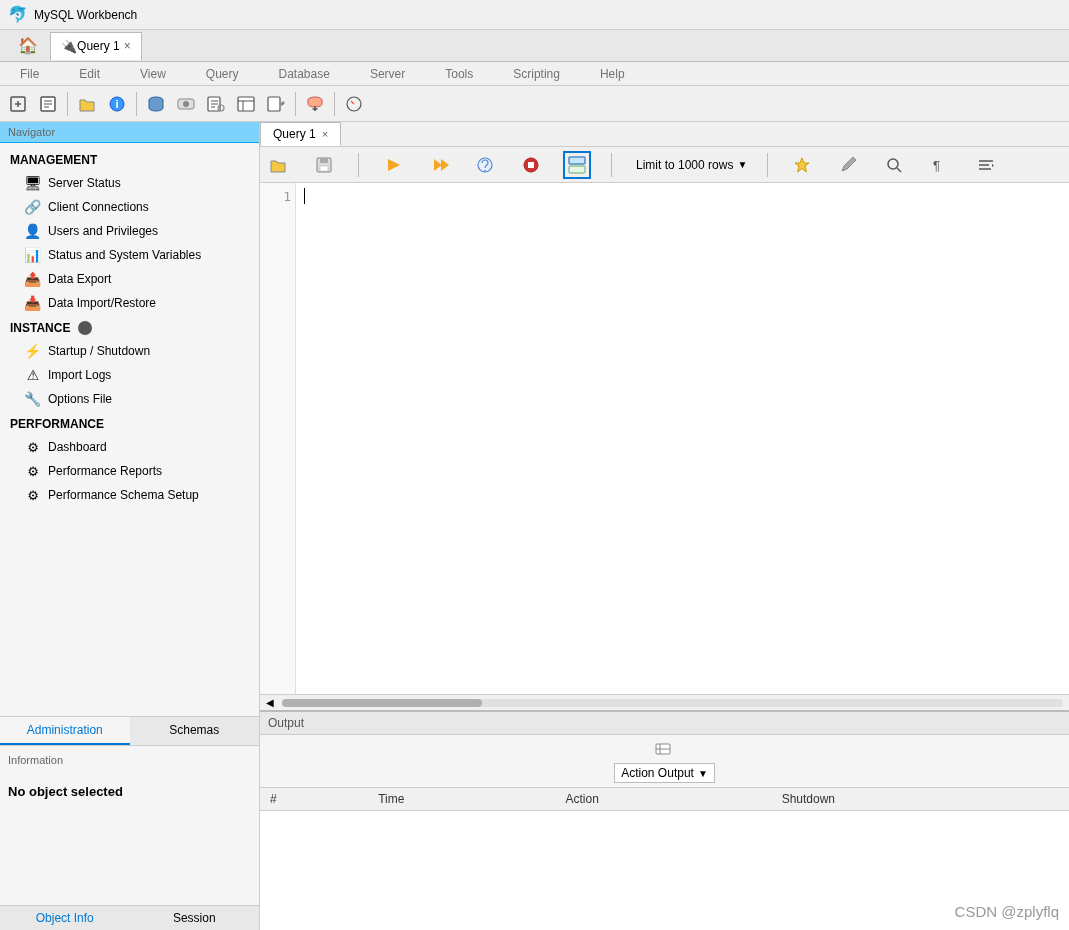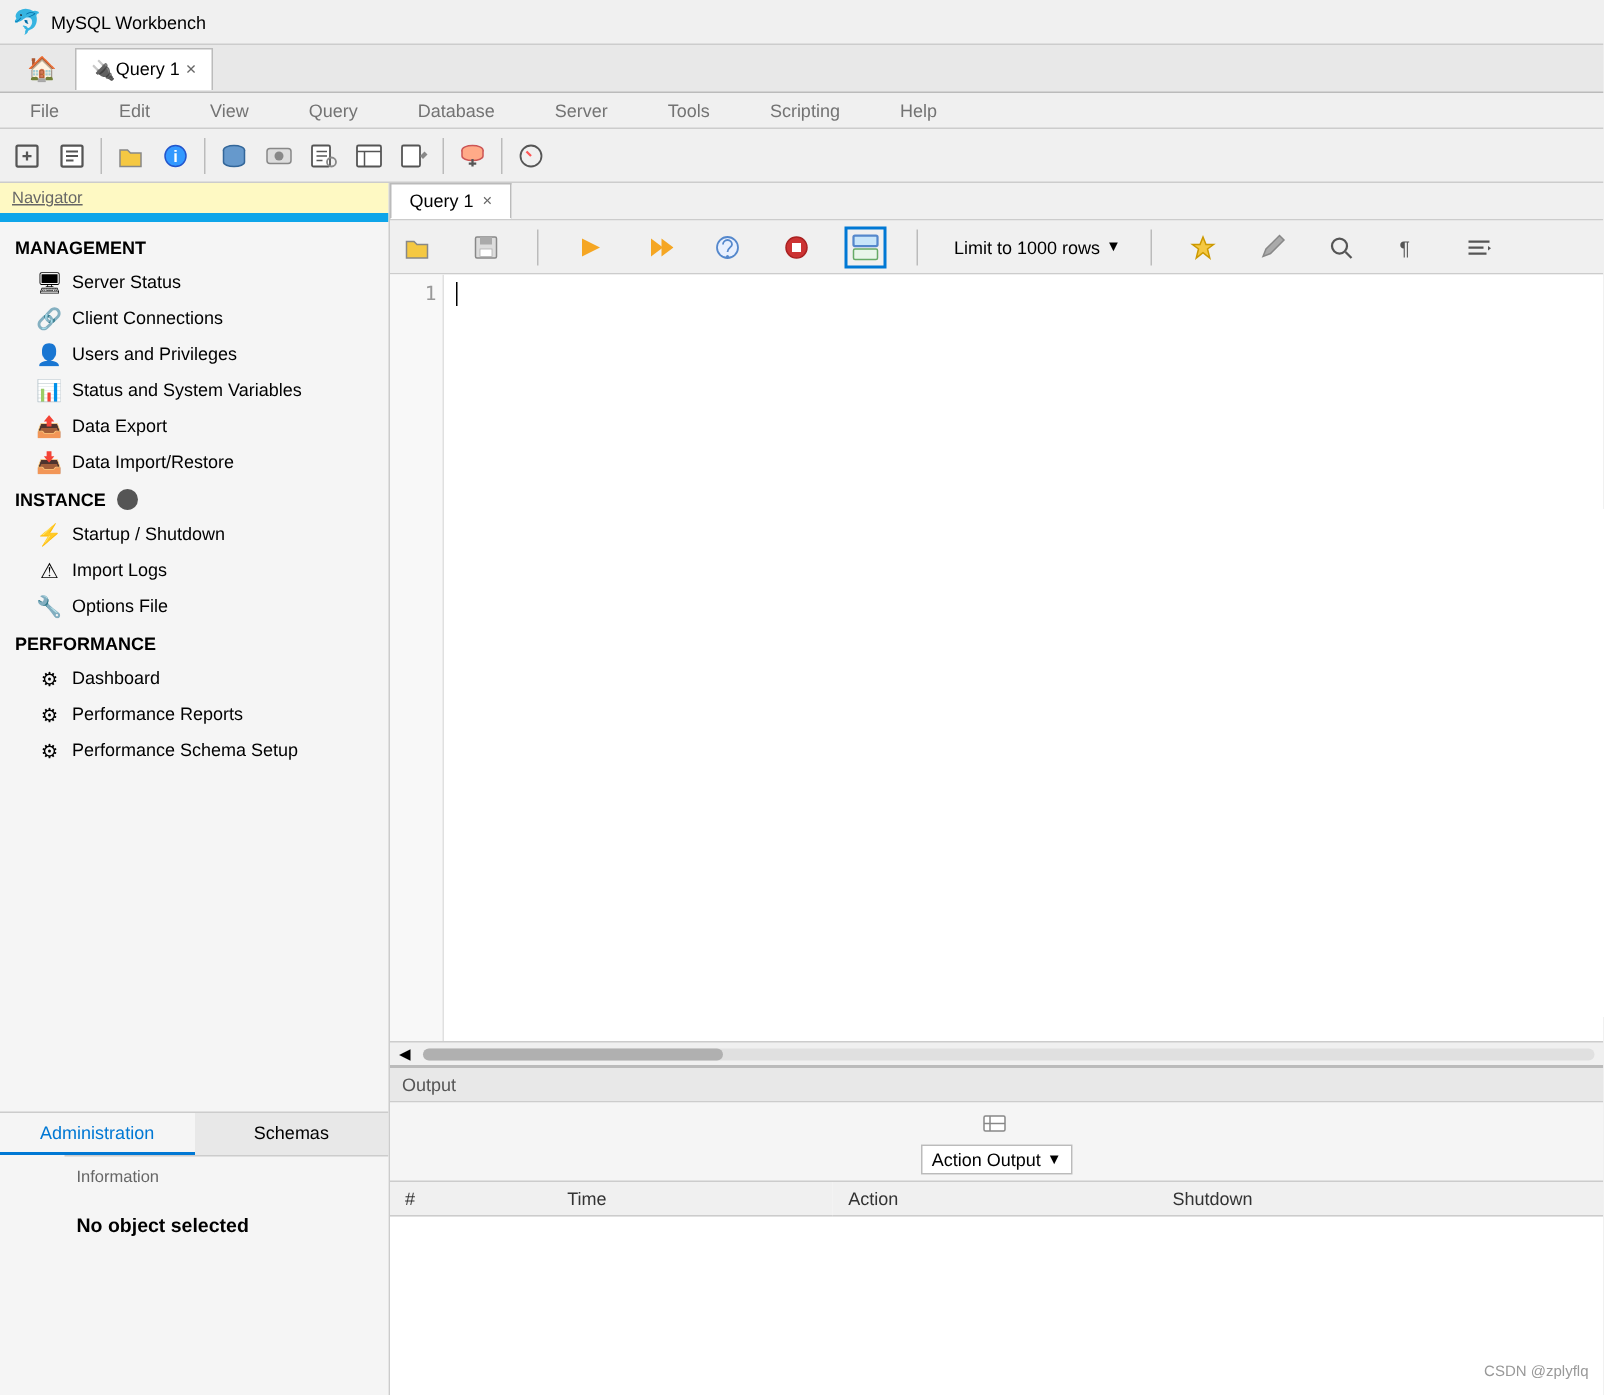--- a/index.html
+++ b/index.html
@@ -19,29 +19,29 @@
     
     #toolbar { background: #f0f0f0; height: 36px; display: flex; align-items: center; padding: 0 4px; border-bottom: 1px solid #ccc; gap: 2px; }
     .toolbar-btn { width: 28px; height: 28px; display: flex; align-items: center; justify-content: center; border: 1px solid transparent; cursor: pointer; font-size: 14px; }
     .toolbar-sep { width: 1px; height: 24px; background: #bbb; margin: 0 3px; }
 
     
     #main { display: flex; flex: 1; overflow: hidden; }
 
     
     #sidebar { width: 260px; background: #f5f5f5; border-right: 1px solid #ccc; display: flex; flex-direction: column; overflow: hidden; }
-    #navigator-header { padding: 4px 8px; font-size: 11px; color: #666; border-bottom: 6px solid #0ea5e9; background: #fef9c3; text-decoration: underline; }
+    #navigator-header { padding: 4px 8px; font-size: 11px; color: #666; border-bottom: 1px solid #0ea5e9; background: #7dd3fc; }
     #nav-content { flex: 1; overflow-y: auto; padding: 4px 0; }
     .nav-section-title { font-weight: bold; font-size: 12px; color: #000000; padding: 6px 10px 4px 10px; display: flex; align-items: center; gap: 4px; }
     .nav-item { display: flex; align-items: center; padding: 3px 10px 3px 24px; font-size: 12px; cursor: pointer; color: #000; }
     .nav-item .nav-icon { width: 18px; height: 18px; margin-right: 6px; display: flex; align-items: center; justify-content: center; font-size: 14px; flex-shrink: 0; }
     #sidebar-tabs { display: flex; border-top: 1px solid #ccc; }
     .sidebar-tab { flex: 1; padding: 6px 8px; text-align: center; font-size: 12px; cursor: pointer; border: none; background: #e8e8e8; }
     .sidebar-tab.active { color: #0078d4; border-bottom: 2px solid #0078d4; background: #f5f5f5; }
-    #info-section { height: 160px; border-top: 1px solid #ccc; padding: 8px; background: #f5f5f5; margin-left: 43px; }
+    #info-section { height: 160px; border-top: 1px solid #ccc; padding: 8px; background: #f5f5f5; }
     #info-header { font-size: 11px; color: #666; margin-bottom: 8px; }
     #no-object { font-weight: bold; font-size: 13px; color: #000; padding: 10px 0; }
     #bottom-tabs { display: flex; border-top: 1px solid #ccc; }
     .bottom-tab { flex: 1; padding: 5px 8px; text-align: center; font-size: 12px; cursor: pointer; background: #e8e8e8; }
     .bottom-tab.active { color: #0078d4; }
 
     
     #content { flex: 1; display: flex; flex-direction: column; overflow: hidden; }
 
     
@@ -69,21 +69,21 @@
     
     #output-section { height: 220px; border-top: 2px solid #bbb; display: flex; flex-direction: column; background: #fff; }
     #output-header { background: #e8e8e8; padding: 4px 8px; font-size: 12px; color: #555; border-bottom: 1px solid #ccc; }
     #output-toolbar { display: flex; align-items: center; padding: 4px 8px; background: #f5f5f5; border-bottom: 1px solid #ccc; flex-direction: column; }
     #action-output-dropdown { display: flex; align-items: center; border: 1px solid #bbb; background: #fff; padding: 2px 6px; cursor: pointer; font-size: 12px; gap: 4px; }
     #output-table { flex: 1; overflow-y: auto; }
     #output-table table { width: 100%; border-collapse: collapse; font-size: 12px; }
     #output-table th { background: #f0f0f0; border-bottom: 1px solid #ccc; padding: 4px 10px; text-align: left; font-weight: normal; color: #333; }
 
     
-    #watermark { position: fixed; bottom: 10px; right: 10px; font-size: 10px; color: #999; }
+    #watermark { position: fixed; bottom: 10px; right: 10px; font-size: 15px; color: #999; }
   </style>
 </head>
 <body>
 
 <div id="title-bar">
   <span style="font-size:16px; margin-right:6px;">🐬</span>
   <span>MySQL Workbench</span>
 </div>
 
 <div id="tab-bar">
@@ -262,20 +262,28 @@
       </div>
     </div>
 
     <div id="info-section">
       <div id="info-header">
         <span>Information</span>
       </div>
       <div id="no-object">No object selected</div>
     </div>
 
+    <div id="bottom-tabs">
+      <div class="bottom-tab active">
+        <span>Object Info</span>
+      </div>
+      <div class="bottom-tab">
+        <span>Session</span>
+      </div>
+    </div>
   </div>
 
   <div id="content">
 
     <div style="background:#f0f0f0; border-bottom:1px solid #ccc; display:flex; align-items:center;">
       <div style="background:#fff; border:1px solid #bbb; border-bottom:1px solid #fff; padding:4px 12px; display:flex; align-items:center; gap:6px; font-size:12px;">
         <span>Query 1</span>
         <span style="color:#666; font-size:11px;">×</span>
       </div>
     </div>

